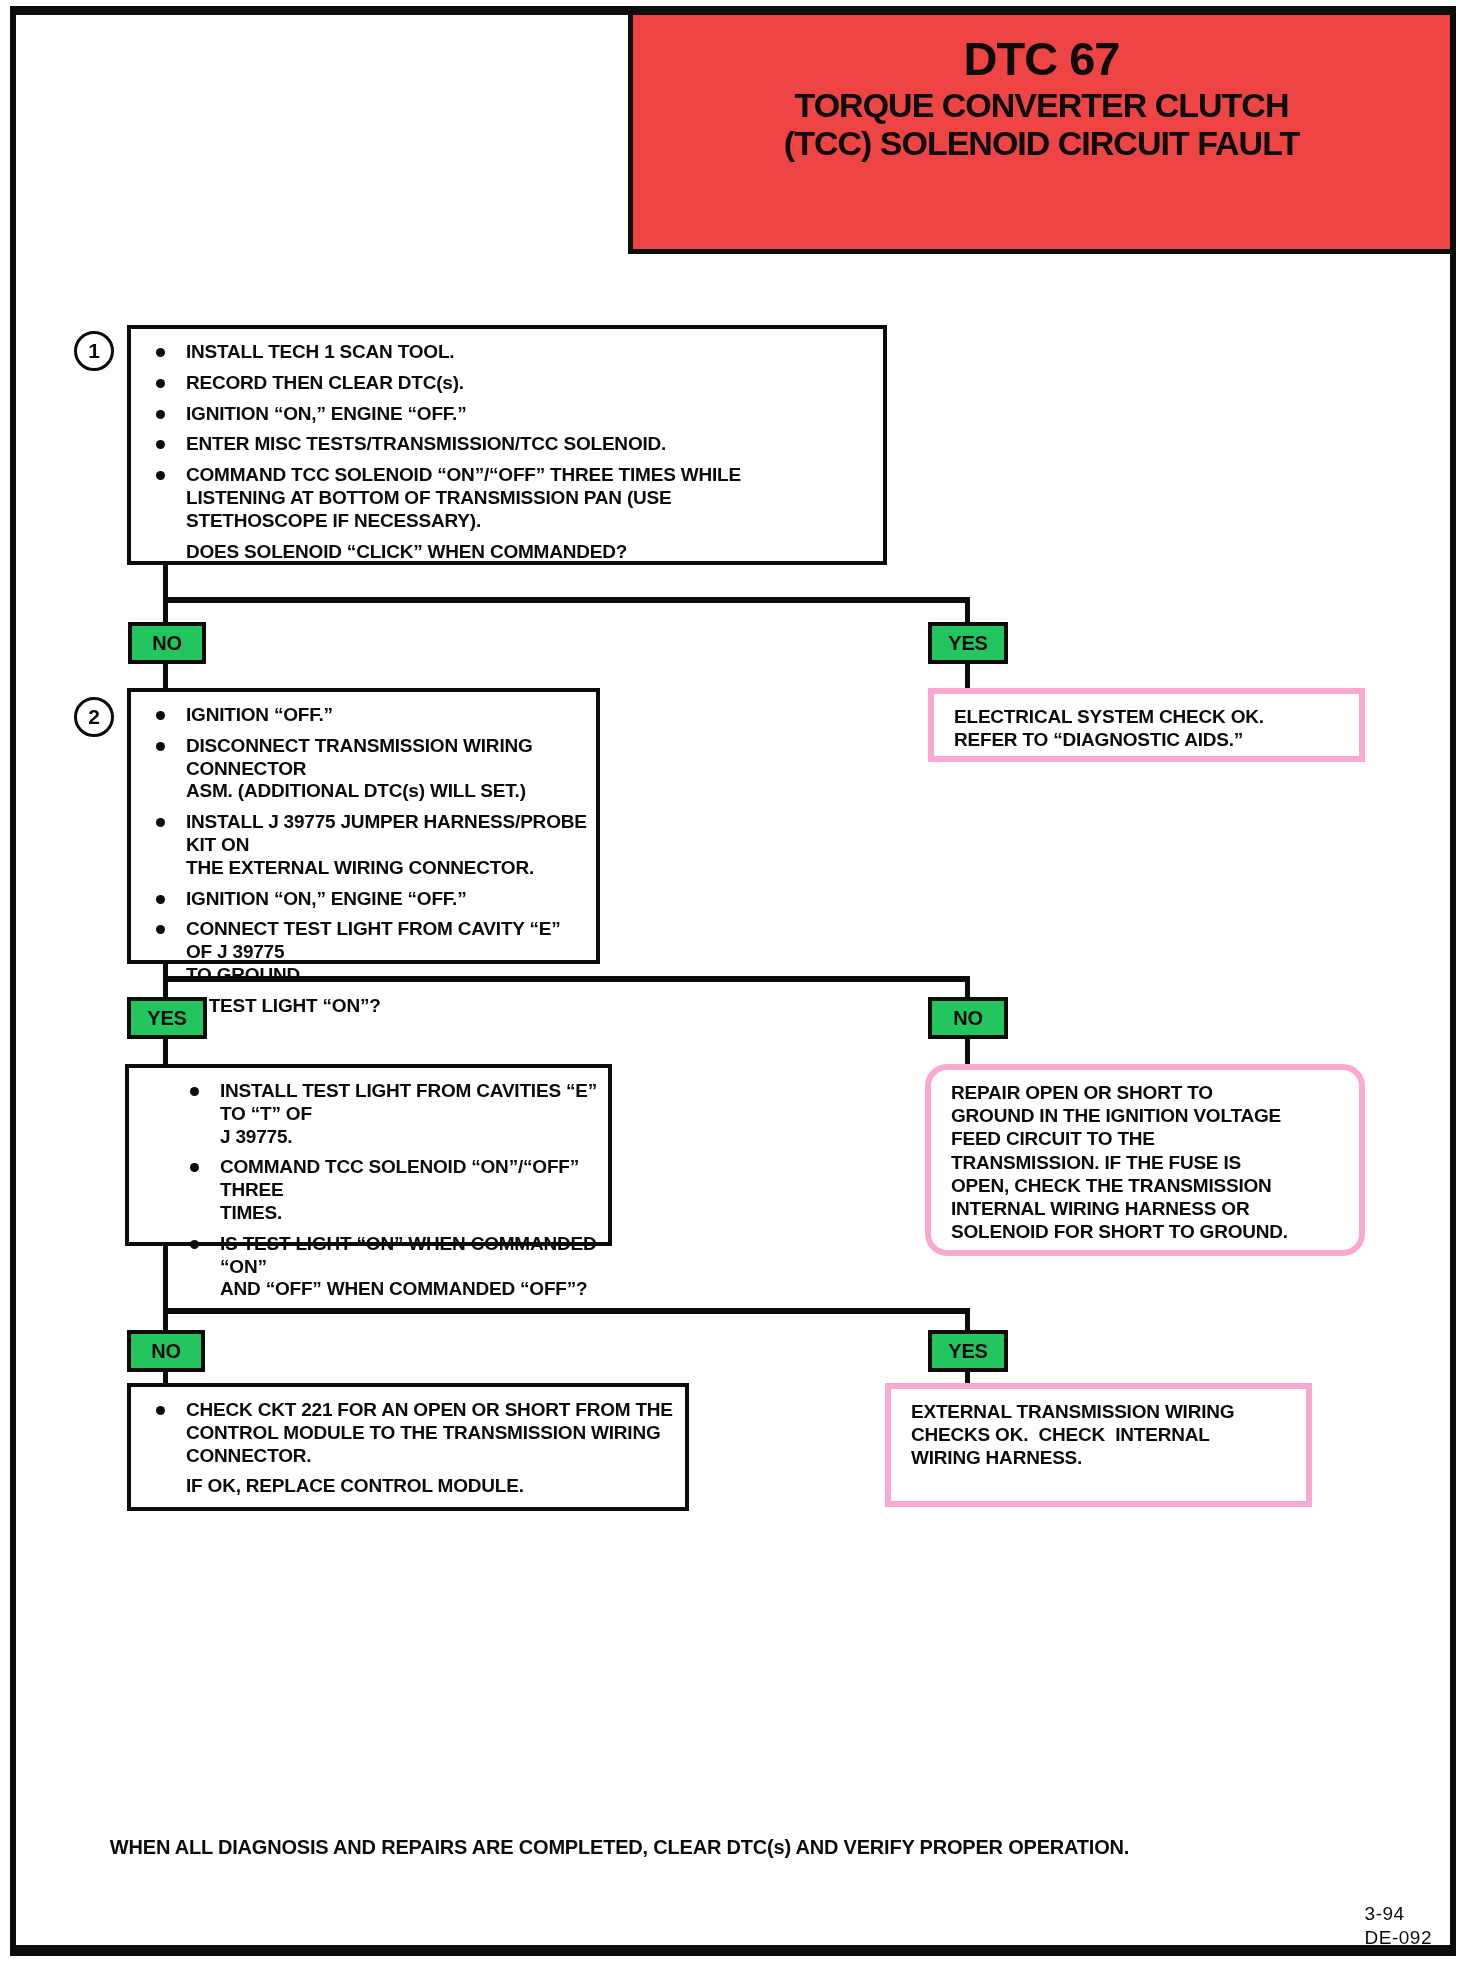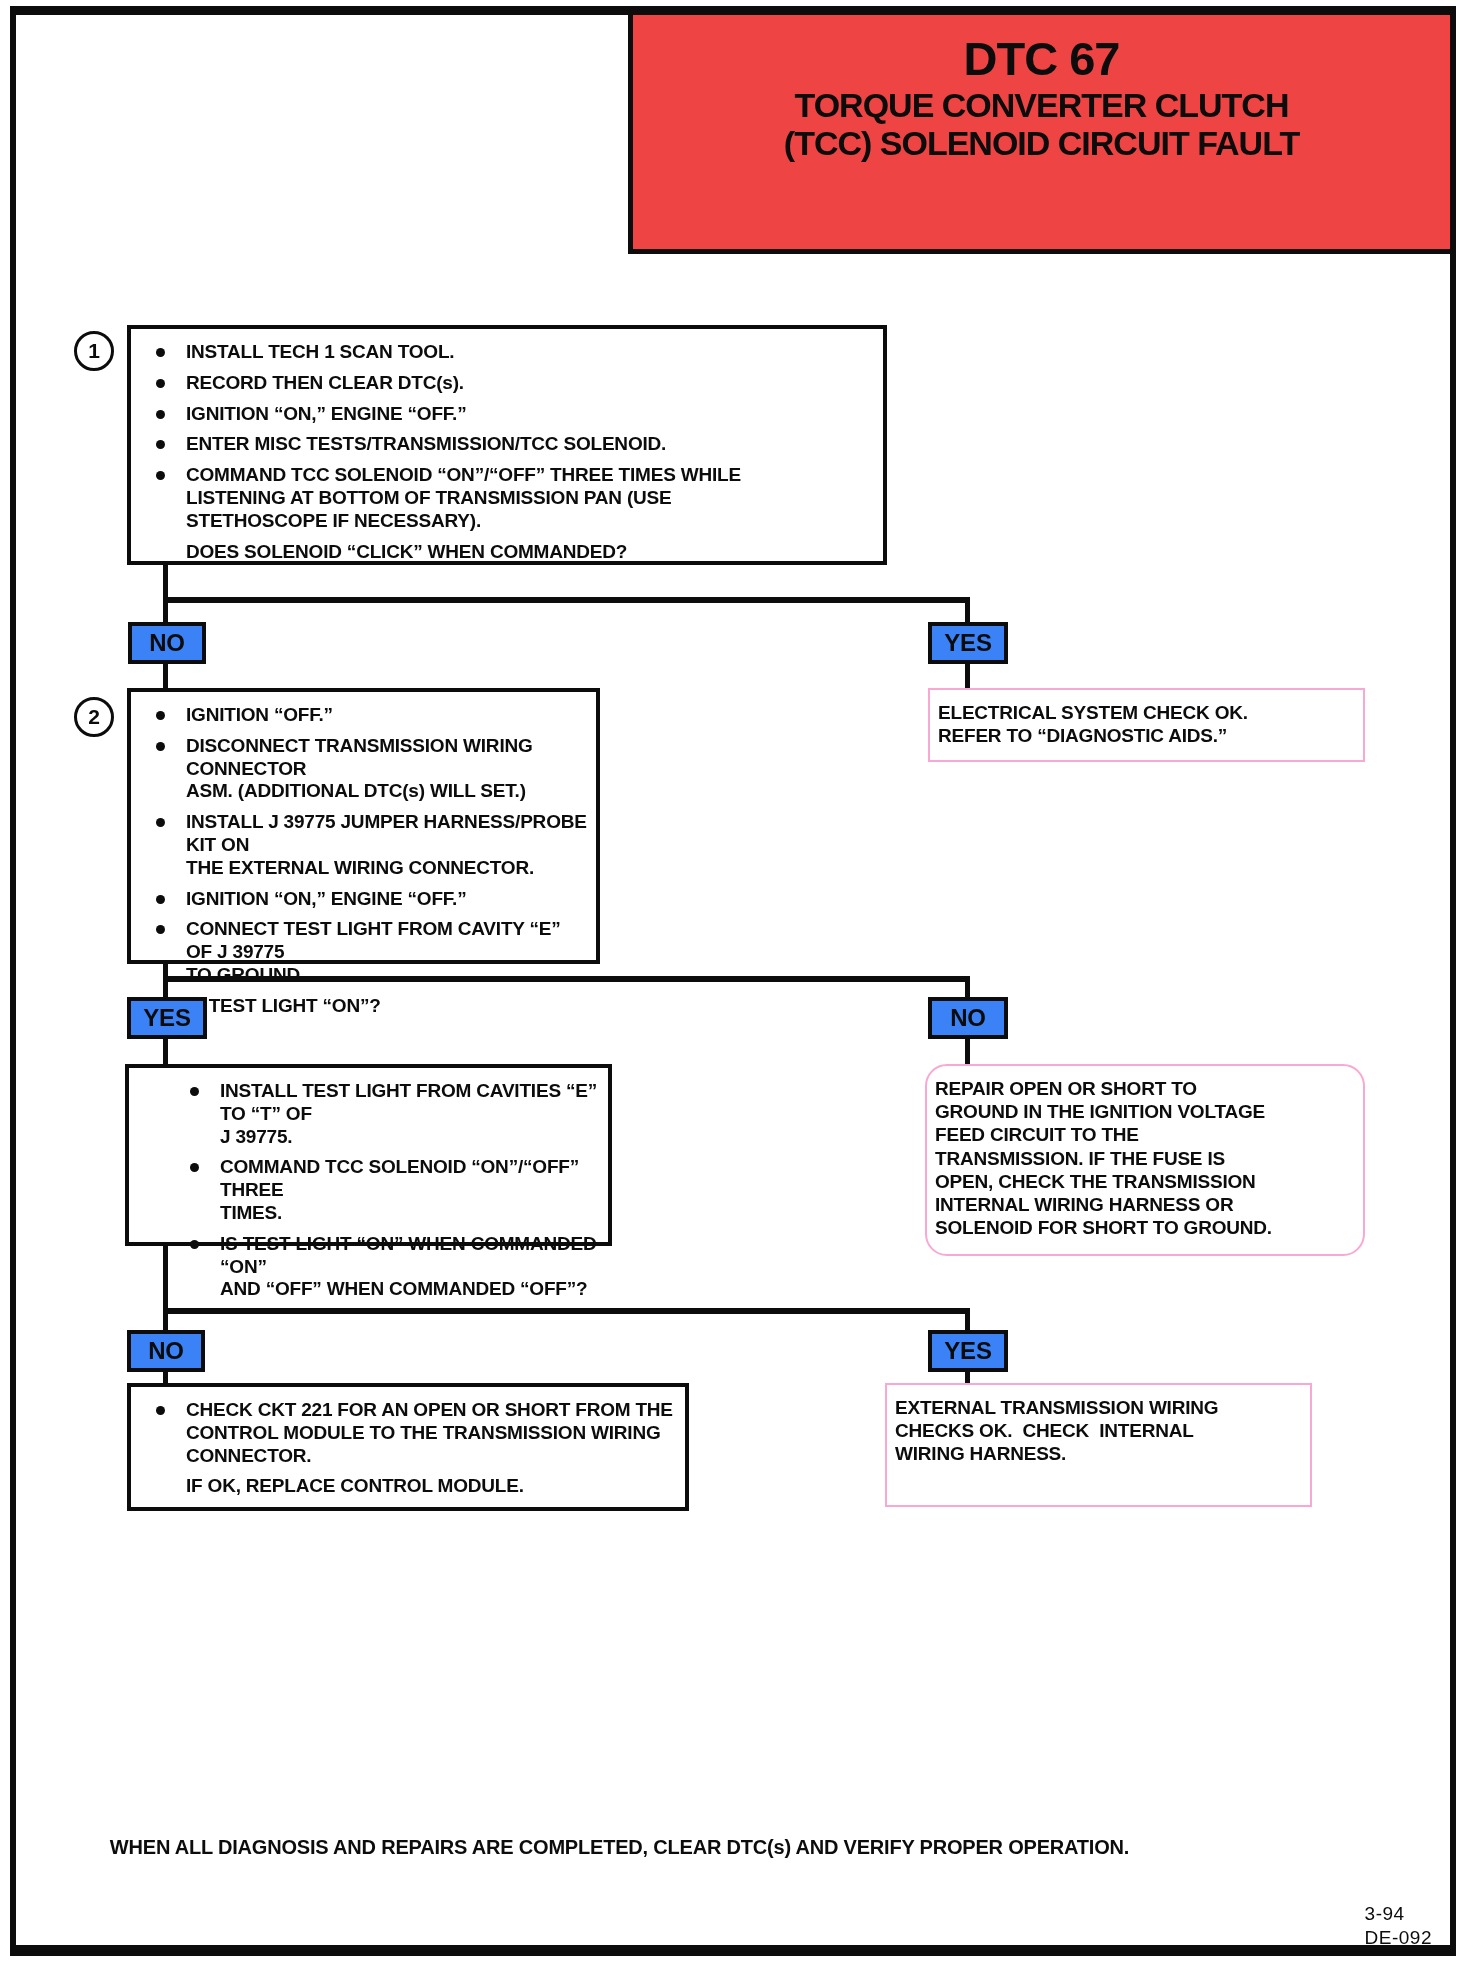--- a/index.html
+++ b/index.html
@@ -33,28 +33,28 @@
     line-height:1.2; letter-spacing:-0.2px;
   }
   .node ul { list-style:none; margin:12px 0 0 0; padding:0 8px 0 18px; }
   .node li { position:relative; padding-left:37px; margin-bottom:8px; white-space:pre-wrap; }
   .node li::before {
     content:""; position:absolute; left:7px; top:7px;
     width:9px; height:9px; border-radius:50%; background:#0c0c0c;
   }
   .question { margin:3px 8px 0 55px; white-space:pre-wrap; font-weight:bold; }
   .decision {
-    position:absolute; border:4px solid #0c0c0c; background:#3b82f6;
+    position:absolute; border:4px solid #0c0c0c; background:#22c55e;
     box-sizing:border-box; display:flex; align-items:center; justify-content:center;
-    font-size:24px; font-weight:bold; letter-spacing:-0.2px;
+    font-size:20px; font-weight:bold; letter-spacing:-0.2px;
   }
   .result {
-    position:absolute; border:2px solid #f9a8d4; background:#fff;
+    position:absolute; border:6px solid #f9a8d4; background:#fff;
     box-sizing:border-box; font-weight:bold; font-size:19px; line-height:1.22;
-    letter-spacing:-0.2px; padding:11px 8px; white-space:pre-wrap;
+    letter-spacing:-0.2px; padding:11px 20px; white-space:pre-wrap;
   }
   .vline, .hline { position:absolute; background:#0c0c0c; }
   .footer-note {
     position:absolute; left:0; top:1836px; width:1239px; text-align:center;
     font-size:20px; font-weight:bold; letter-spacing:-0.2px;
   }
   .page-refs {
     position:absolute; right:40px; top:1902px; text-align:left;
     font-size:19px; line-height:1.25; font-weight:normal; letter-spacing:0.5px;
   }

